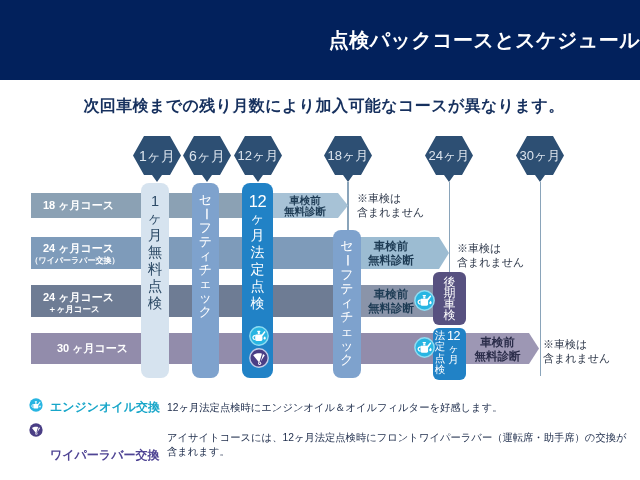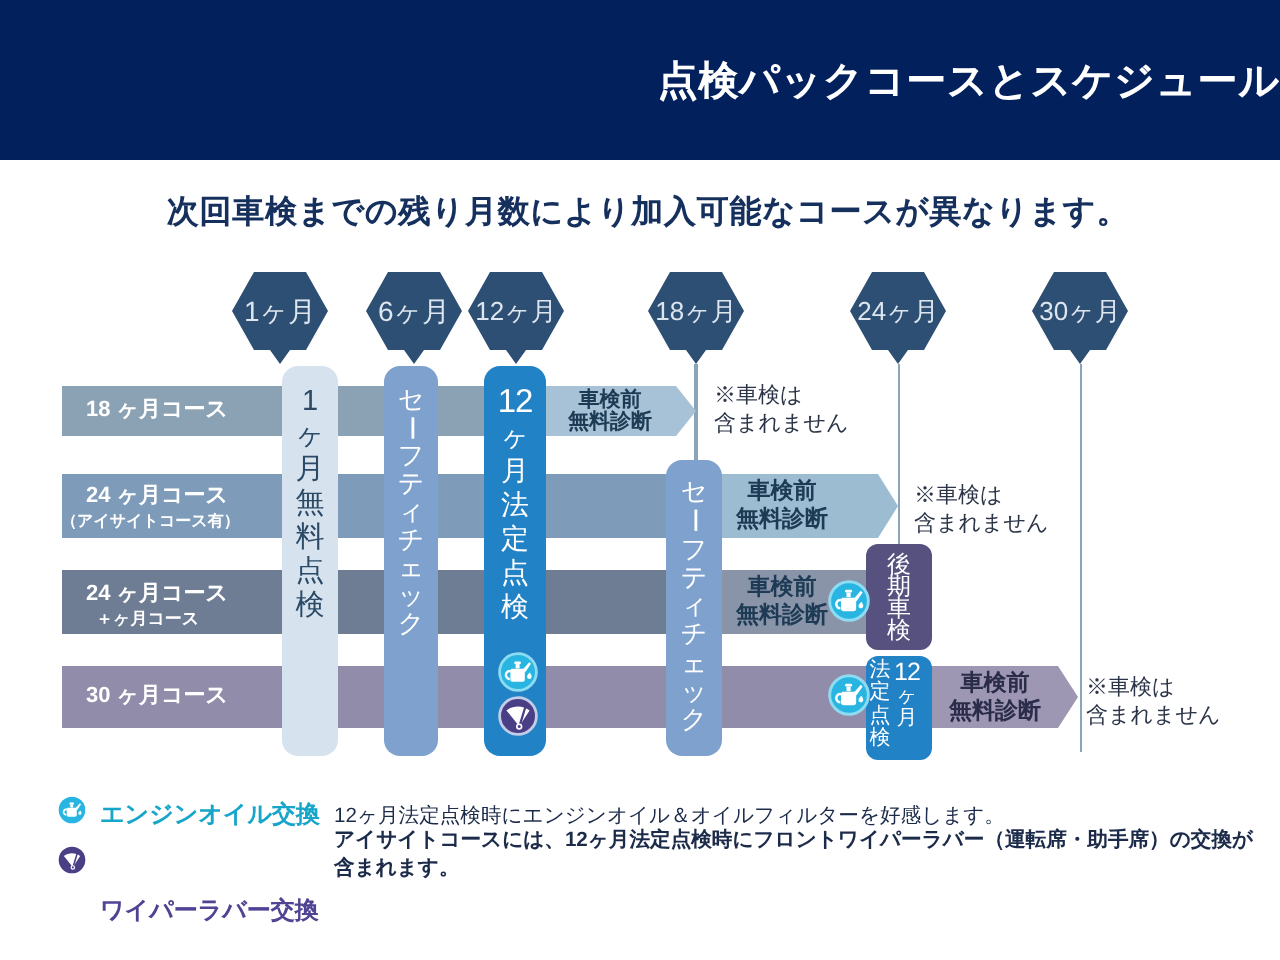--- a/index.html
+++ b/index.html
@@ -32,35 +32,35 @@
      font-size:10.5px;font-weight:bold;line-height:11.5px;">車検前<br>無料診断</div>
 <div class="abs" style="left:43px;top:193px;height:15px;line-height:25px;color:#ffffff;
      font-size:11px;font-weight:bold;">18 ヶ月コース</div>
 
 <div class="abs" style="left:31px;top:237px;width:330px;height:32px;background:#7e9bba;"></div>
 <div class="abs" style="left:361px;top:237px;width:88px;height:32px;background:#9cbcd2;
      clip-path:polygon(0 0,78px 0,100% 50%,78px 100%,0 100%);"></div>
 <div class="abs" style="left:361px;top:240px;width:60px;text-align:center;color:#1d3b54;
      font-size:11.5px;font-weight:bold;line-height:13.5px;">車検前<br>無料診断</div>
 <div class="abs nw" style="left:43px;top:241.5px;color:#ffffff;font-size:11px;line-height:12px;font-weight:bold;">24 ヶ月コース</div>
-<div class="abs nw" style="left:30.5px;top:256px;color:#ffffff;font-size:8px;line-height:9px;font-weight:bold;">（アイサイトコース有）</div>
+<div class="abs nw" style="left:30.5px;top:256px;color:#ffffff;font-size:8px;line-height:9px;font-weight:bold;">（ワイパーラバー交換）</div>
 
 <div class="abs" style="left:31px;top:285px;width:330px;height:32px;background:#6e7c94;"></div>
 <div class="abs" style="left:361px;top:285px;width:73px;height:32px;background:#8a94a9;"></div>
 <div class="abs" style="left:361px;top:288px;width:60px;text-align:center;color:#1d3b54;
      font-size:11.5px;font-weight:bold;line-height:13.5px;">車検前<br>無料診断</div>
 <div class="abs nw" style="left:43px;top:290.5px;color:#ffffff;font-size:11px;line-height:12px;font-weight:bold;">24 ヶ月コース</div>
 <div class="abs nw" style="left:48px;top:304.5px;color:#ffffff;font-size:8.5px;line-height:9px;font-weight:bold;">＋ヶ月コース</div>
 
 <div class="abs" style="left:31px;top:333px;width:435px;height:31px;background:#928cab;"></div>
 <div class="abs" style="left:466px;top:333px;width:73px;height:31px;background:#9d97b4;
      clip-path:polygon(0 0,63px 0,100% 50%,63px 100%,0 100%);"></div>
 <div class="abs" style="left:467px;top:336px;width:61px;text-align:center;color:#2a2c49;
      font-size:11.5px;font-weight:bold;line-height:13.5px;">車検前<br>無料診断</div>
-<div class="abs" style="left:43px;top:333px;height:46px;line-height:31px;color:#ffffff;
+<div class="abs" style="left:57px;top:333px;height:46px;line-height:31px;color:#ffffff;
      font-size:11px;font-weight:bold;">30 ヶ月コース</div>
 
 <div class="abs" style="left:141px;top:183px;width:28px;height:195px;background:#d6e3ef;border-radius:8px;"></div>
 <div class="vc" style="left:141px;top:192.5px;width:28px;color:#2c4a66;font-size:14.5px;line-height:17px;">
 <span>1</span>
     <span>ヶ</span>
     <span>月</span>
     <span>無</span>
     <span>料</span>
     <span>点</span>
@@ -122,21 +122,21 @@
 <span>法</span>
     <span>定</span>
     <span>点</span>
     <span>検</span>
   </div>
 
 <div class="abs nw" style="left:357px;top:190.5px;color:#2b3547;font-size:11px;line-height:14px;">※車検は<br>含まれません</div>
 <div class="abs nw" style="left:457px;top:241px;color:#2b3547;font-size:11px;line-height:14px;">※車検は<br>含まれません</div>
 <div class="abs nw" style="left:543px;top:337px;color:#2b3547;font-size:11px;line-height:14px;">※車検は<br>含まれません</div>
 
-<div class="abs" style="left:116px;top:136px;">
+<div class="abs" style="left:133px;top:136px;">
   <svg width="48" height="46" viewBox="0 0 48 46">
     <path d="M0 19.5 L11 0 L37 0 L48 19.5 L37 39 L29 39 L24 46 L19 39 L11 39 Z" fill="#2d4f73"></path>
     <text x="24" y="24.5" text-anchor="middle" fill="#dde5ee" font-size="14" font-family="Liberation Sans,sans-serif">1ヶ月</text>
   </svg>
 </div>
 <div class="abs" style="left:183px;top:136px;">
   <svg width="48" height="46" viewBox="0 0 48 46">
     <path d="M0 19.5 L11 0 L37 0 L48 19.5 L37 39 L29 39 L24 46 L19 39 L11 39 Z" fill="#2d4f73"></path>
     <text x="24" y="24.5" text-anchor="middle" fill="#dde5ee" font-size="14" font-family="Liberation Sans,sans-serif">6ヶ月</text>
   </svg>
@@ -235,13 +235,13 @@
 <div class="abs" style="left:29px;top:423px;">
   <svg width="14" height="14" viewBox="0 0 20 20">
     <circle cx="10" cy="10" r="9.5" fill="#4a3e85"></circle>
     <path d="M4.2 7.2 C7.6 4.6 12.4 4.6 15.8 7.2 L11.2 14.2 C10.8 14.8 10.2 14.8 9.9 14.2 Z" fill="#ffffff"></path>
     <path d="M14.2 5.6 L11.5 14.6 L10.4 14.2 L13.2 5.1 Z" fill="#4a3e85"></path>
     <circle cx="10.6" cy="15.3" r="1.6" fill="#ffffff"></circle>
     <circle cx="10.6" cy="15.3" r="0.75" fill="#4a3e85"></circle>
   </svg>
 </div>
 <div class="abs nw" style="left:50px;top:423px;color:#4f4494;font-size:12px;font-weight:bold;margin-top:24px;">ワイパーラバー交換</div>
-<div class="abs nw" style="left:167px;top:414px;color:#1c2b4a;font-size:10.3px;line-height:13.5px;font-weight:bold;">アイサイトコースには、12ヶ月法定点検時にフロントワイパーラバー（運転席・助手席）の交換が<br>含まれます。</div>
+<div class="abs nw" style="left:167px;top:431px;color:#1c2b4a;font-size:10.3px;line-height:13.5px;">アイサイトコースには、12ヶ月法定点検時にフロントワイパーラバー（運転席・助手席）の交換が<br>含まれます。</div>
 
 </body></html>

